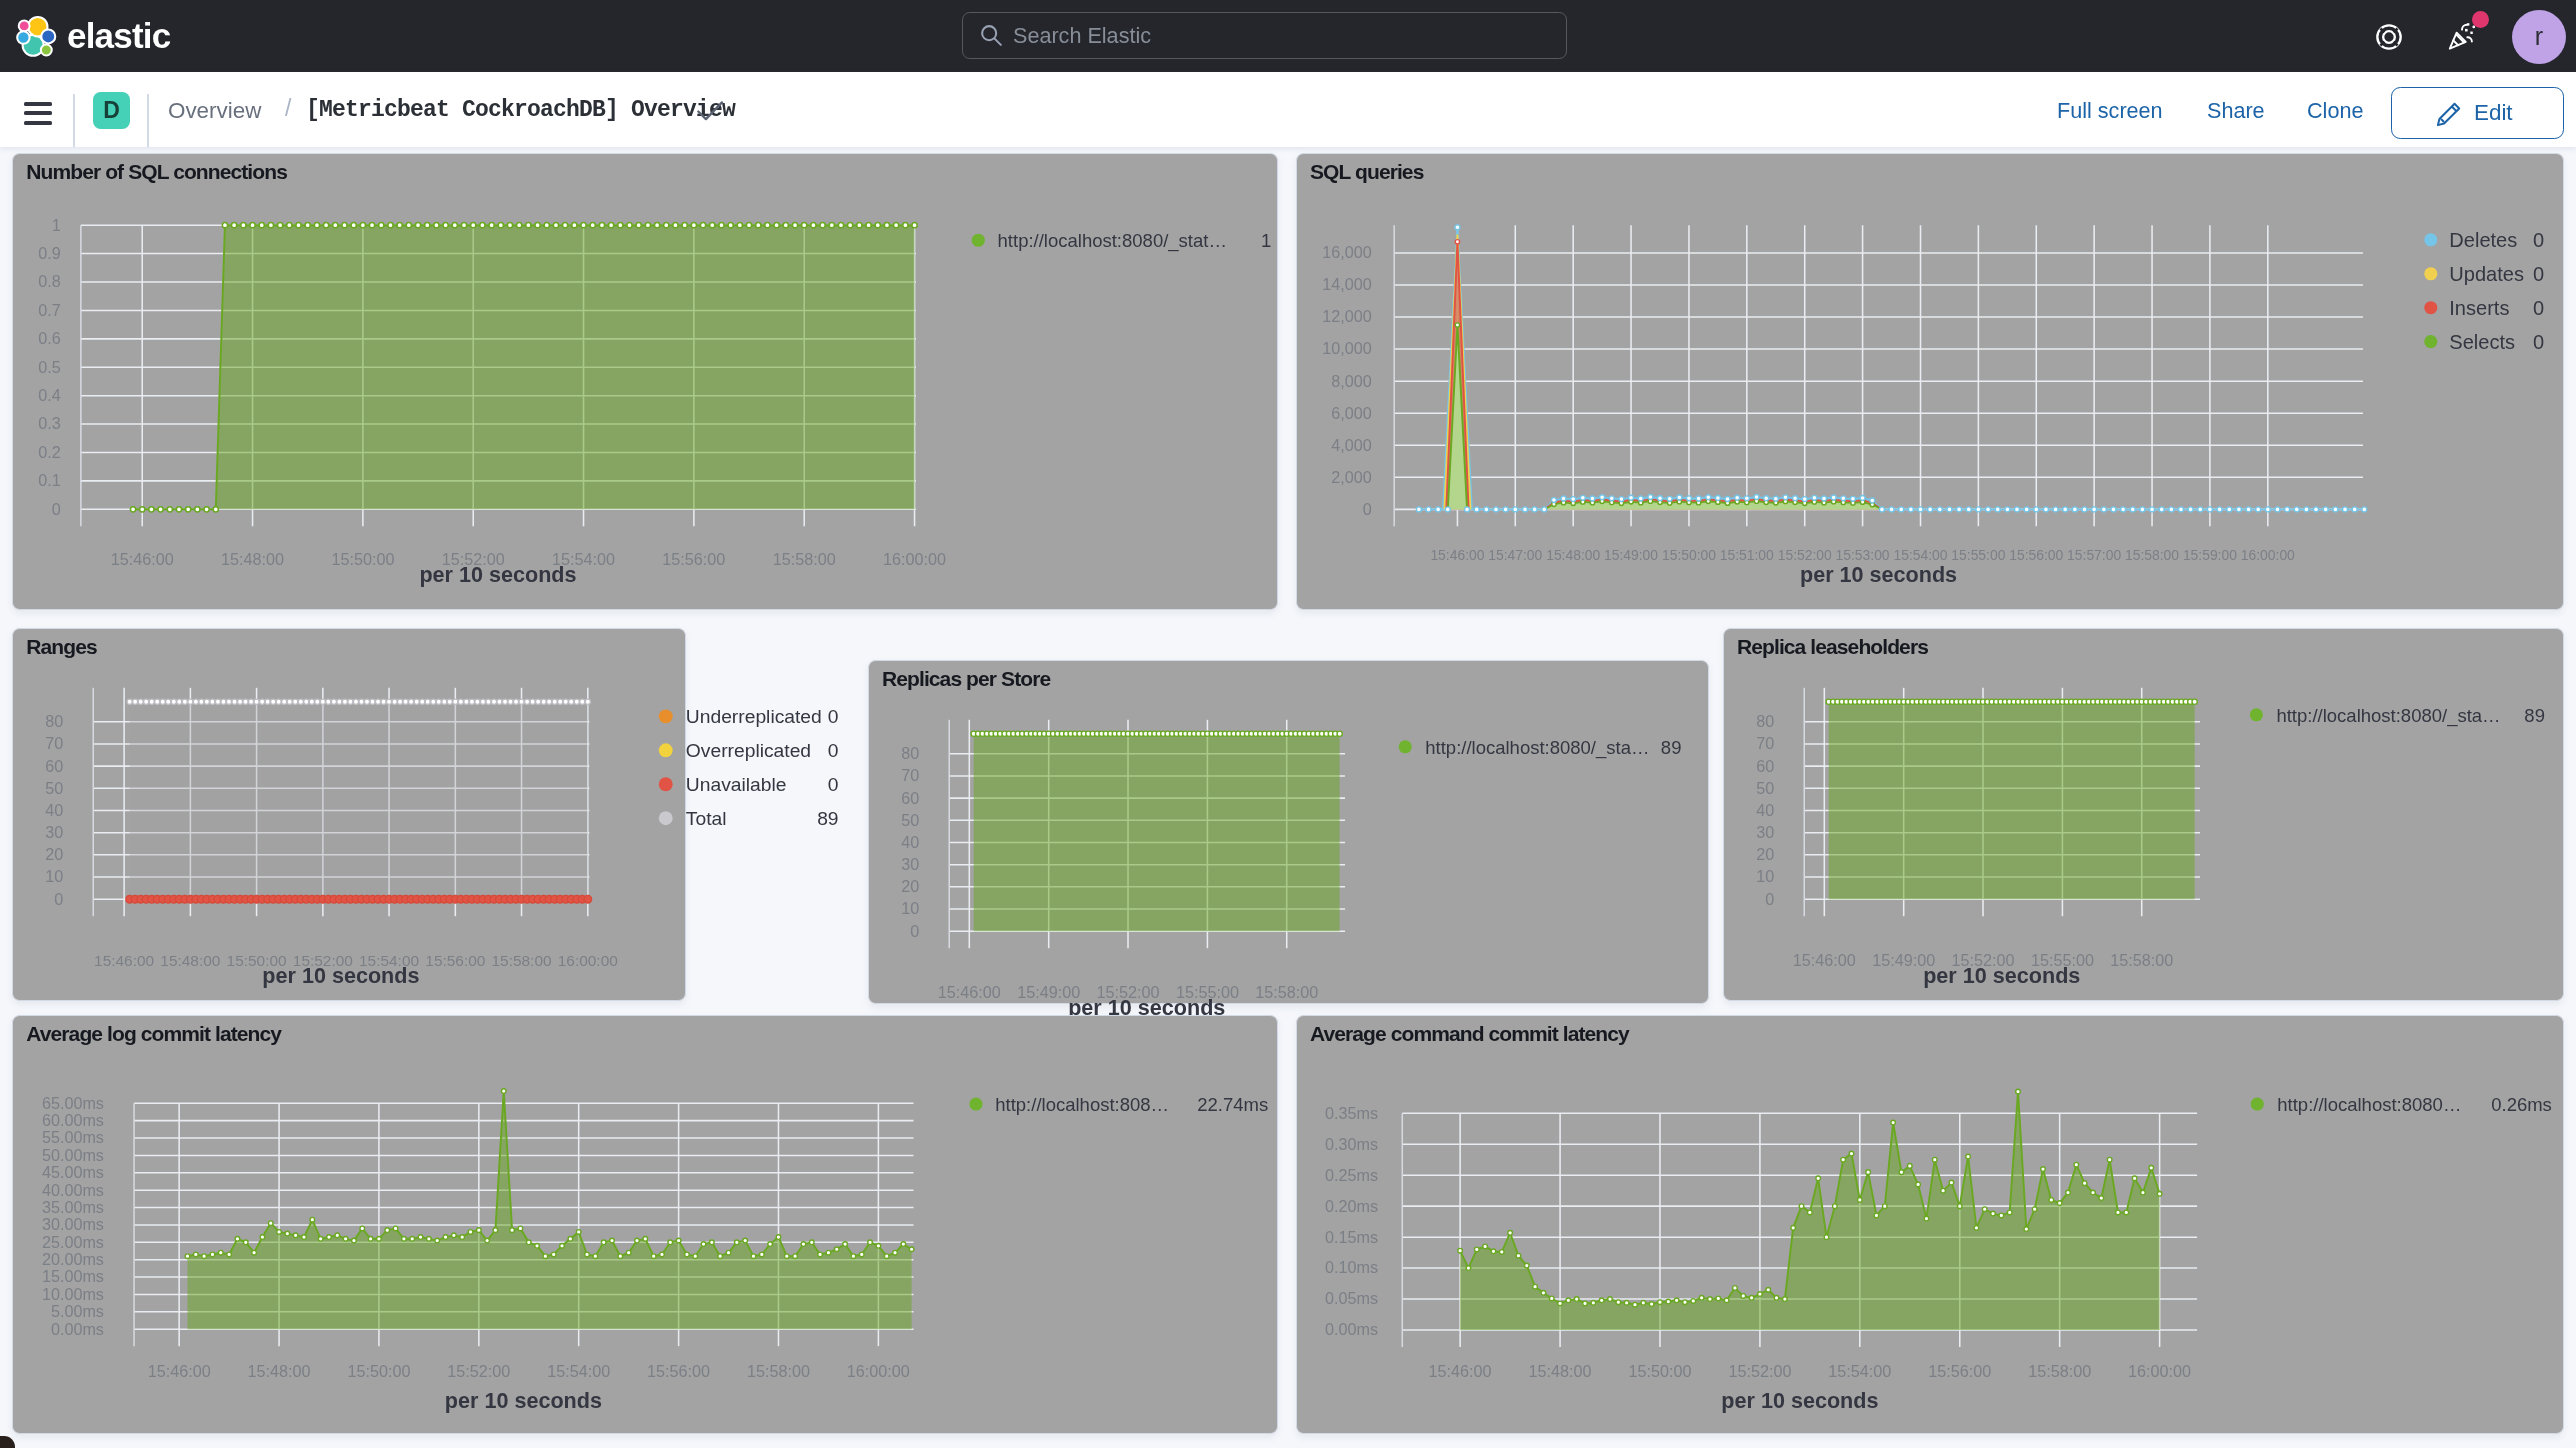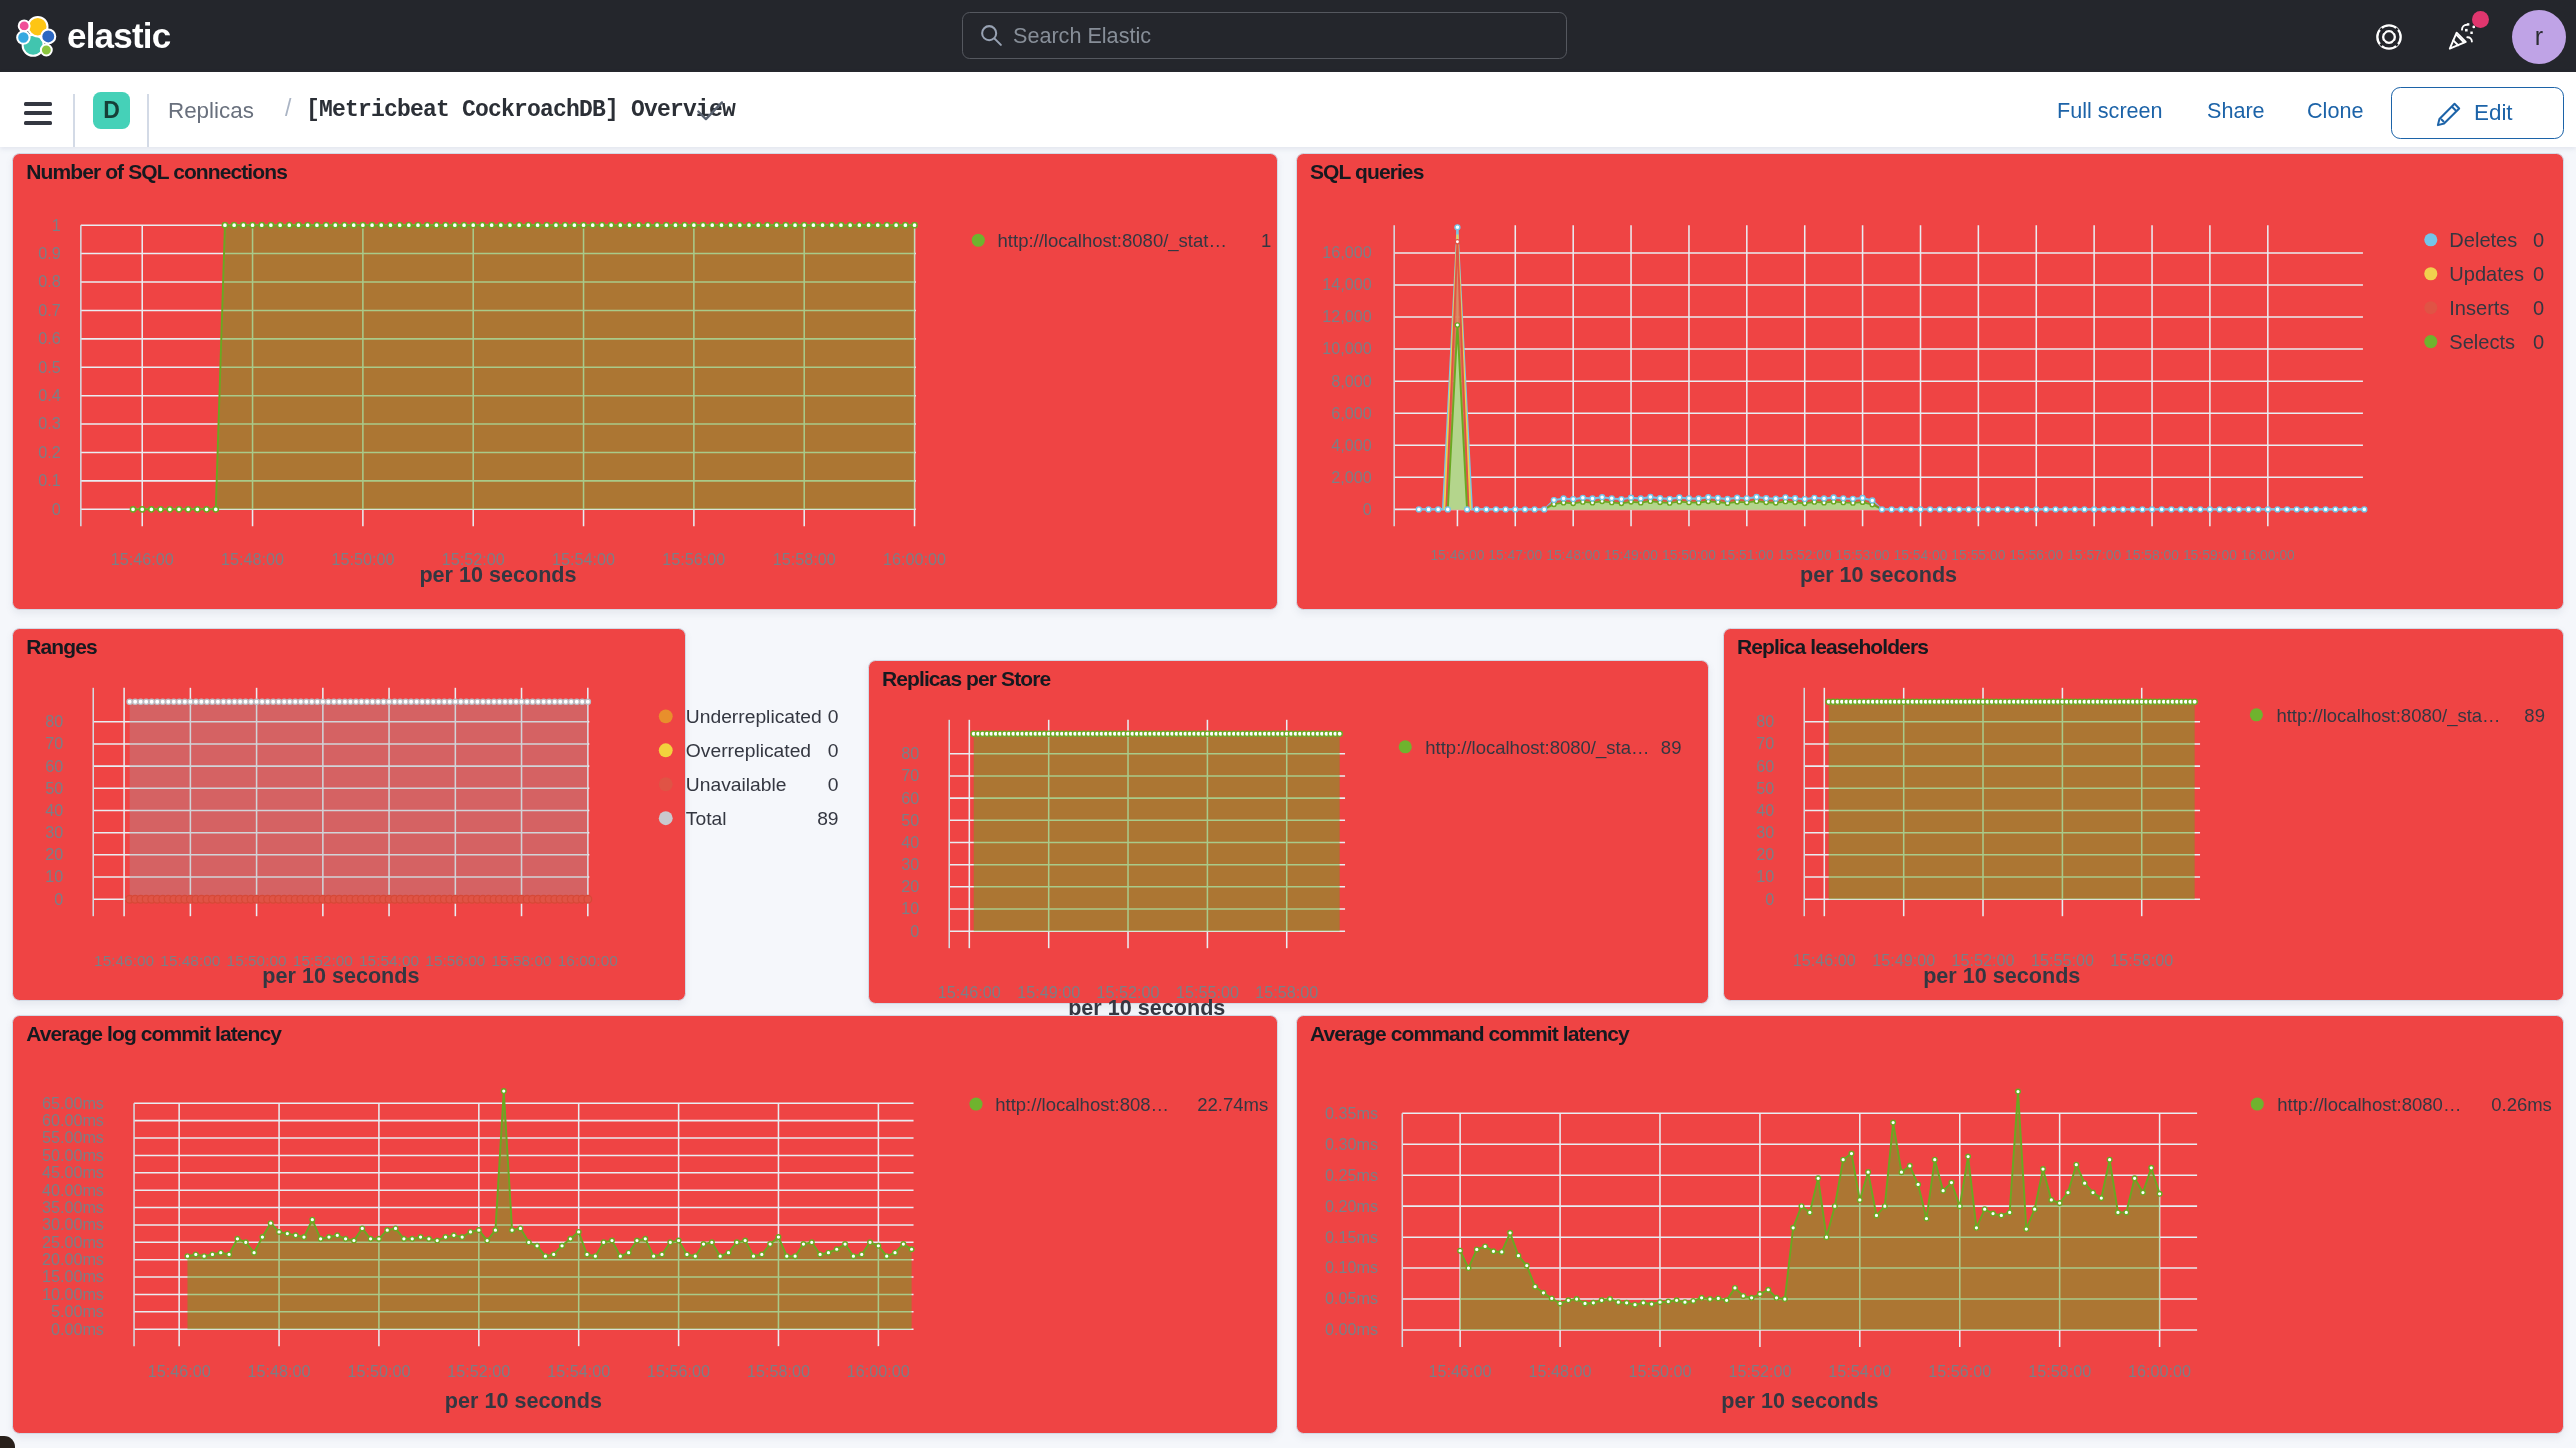--- a/index.html
+++ b/index.html
@@ -11,21 +11,21 @@
 .nav { position:absolute; left:0; top:72px; width:2576px; height:75px; background:#fff; box-shadow:0 2.3px 4.6px rgba(140,150,175,0.18); }
 .hbar { position:absolute; left:24px; width:28px; height:3.9px; border-radius:1.5px; background:#343741; }
 .vsep { position:absolute; top:21.6px; width:1.5px; height:53px; background:#d3dae6; }
 .dtile { position:absolute; left:93px; top:20px; width:37px; height:37px; border-radius:7.7px; background:#45d1b8; color:#163f38; font-size:23px; font-weight:bold; text-align:center; line-height:37px; }
 .bc1 { position:absolute; left:168px; top:26px; font-size:22.4px; color:#69707d; }
 .bcsl { position:absolute; left:285px; top:23px; font-size:23px; color:#aab4c4; }
 .bc2 { position:absolute; left:306px; top:25px; font-size:23px; font-weight:bold; letter-spacing:-0.8px; color:#2b2f36;font-family:Liberation Mono, monospace; }
 .tlink { position:absolute; top:26px; font-size:21.6px; color:#1c63a8; }
 .editbtn { position:absolute; left:2391px; top:15.4px; width:173px; height:52px; border:1.5px solid #1c63a8; border-radius:9.3px; }
 .editxt { position:absolute; left:2474px; top:28px; font-size:22.4px; font-weight:normal; color:#1c63a8; }
-.panel { position:absolute; background:#ef4444; border:1.5px solid #d3dae6; border-radius:7.7px; box-shadow:0 3.9px 7.7px rgba(108,121,140,0.10); }
+.panel { position:absolute; background:#a3a3a3; border:1.5px solid #d3dae6; border-radius:7.7px; box-shadow:0 3.9px 7.7px rgba(108,121,140,0.10); }
 .ptitle { position:absolute; left:13px; top:6.2px; font-size:21px; font-weight:bold; letter-spacing:-0.9px; color:#16191f; }
 svg { position:absolute; left:0; top:0; }
 svg text { font-family:"Liberation Sans",sans-serif; }
 .toast { position:absolute; left:0; top:1436px; width:15.4px; height:12.3px; background:#29201b; border-top-right-radius:10.8px; }
 </style></head><body>
 <div class="hdr">
 <svg width="42" height="42" viewBox="0 0 54 54" style="position:absolute;left:16px;top:15.4px">
 <g stroke="#fff" stroke-width="2.6">
 <circle cx="22" cy="39" r="13.5" fill="#41c5af"></circle>
 <circle cx="28" cy="15" r="12.5" fill="#fec514"></circle>
@@ -70,21 +70,21 @@
 <div class="badge"></div>
 <div class="avatar">r</div>
 </div>
 <div class="nav">
 <div class="hbar" style="top:30px"></div>
     <div class="hbar" style="top:39px"></div>
     <div class="hbar" style="top:49px"></div>
 <div class="vsep" style="left:73px"></div>
     <div class="vsep" style="left:147px"></div>
 <div class="dtile">D</div>
-<div class="bc1">Replicas</div>
+<div class="bc1">Overview</div>
     <div class="bcsl">/</div>
 <div class="bc2">[Metricbeat CockroachDB] Overview</div>
 <svg width="29" height="23" viewBox="0 0 38 30" style="position:absolute;left:696px;top:28px">
 <path d="M3 15 L13 25 L34 3" fill="none" stroke="#5a6270" stroke-width="3" stroke-linecap="round" stroke-linejoin="round"></path>
 </svg>
 <div class="tlink" style="left:2057px">Full screen</div>
 <div class="tlink" style="left:2207px">Share</div>
 <div class="tlink" style="left:2307px">Clone</div>
 <div class="editbtn"></div>
     <svg width="31" height="31" viewBox="0 0 40 40" style="position:absolute;left:2434px;top:26px">

